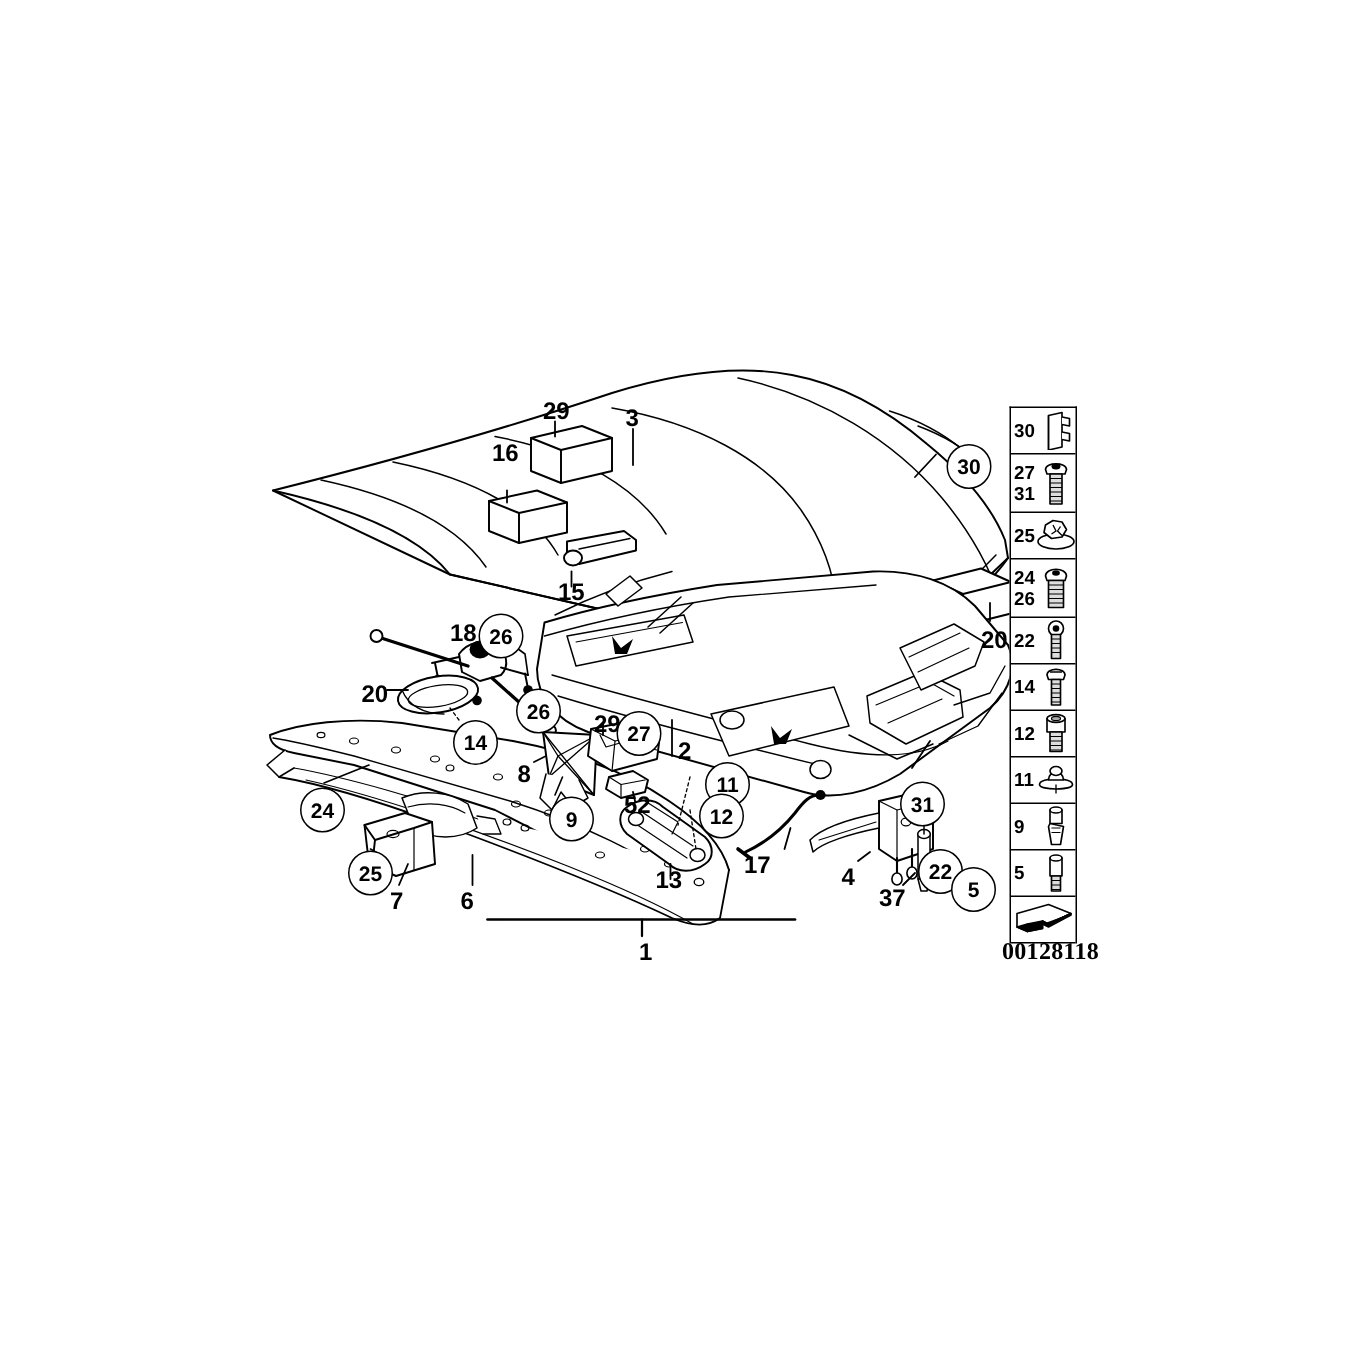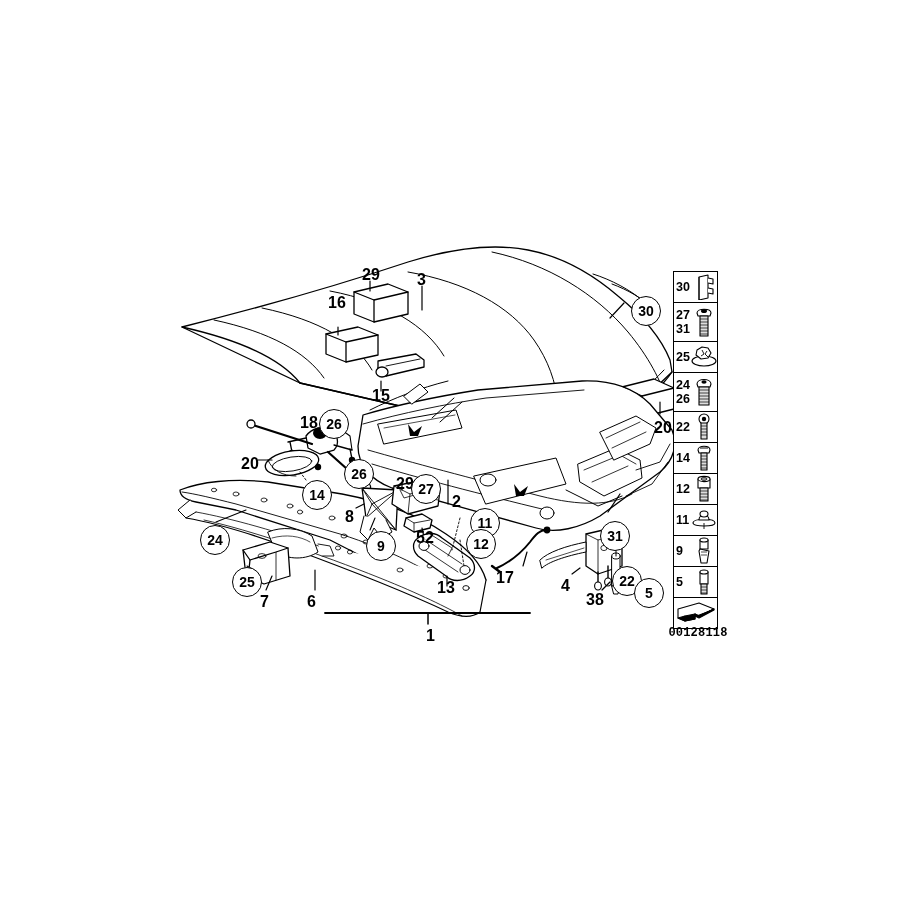--- a/index.html
+++ b/index.html
@@ -96,23 +96,23 @@
     align-items: center;
     justify-content: center;
   }
   .legend-icon svg { display: block; }
   .legend-caption {
     position: absolute;
     left: 668px;
     top: 626px;
     width: 60px;
     text-align: center;
-    font-family: Liberation Mono, monospace;
+    font-family: Liberation Serif, serif;
     font-weight: bold;
-    font-size: 12px;
+    font-size: 16px;
     letter-spacing: 0.2px;
     color: #000;
   }
 </style>
 </head>
 <body>
 
 <div id="canvas">
 
   <svg id="diagram-svg" viewBox="0 0 900 900" xmlns="http://www.w3.org/2000/svg">
@@ -377,21 +377,21 @@
   <div class="lbl" style="left:654px;top:420px">20</div>
   <div class="lbl" style="left:300px;top:415px">18</div>
   <div class="lbl" style="left:241px;top:456px">20</div>
   <div class="lbl" style="left:396px;top:476px">29</div>
   <div class="lbl" style="left:452px;top:494px">2</div>
   <div class="lbl" style="left:345px;top:509px">8</div>
   <div class="lbl" style="left:416px;top:530px">52</div>
   <div class="lbl" style="left:437px;top:580px">13</div>
   <div class="lbl" style="left:496px;top:570px">17</div>
   <div class="lbl" style="left:561px;top:578px">4</div>
-  <div class="lbl" style="left:586px;top:592px">38</div>
+  <div class="lbl" style="left:586px;top:592px">37</div>
   <div class="lbl" style="left:260px;top:594px">7</div>
   <div class="lbl" style="left:307px;top:594px">6</div>
   <div class="lbl" style="left:426px;top:628px">1</div>
 
   <div class="bub" style="left:631px;top:296px">30</div>
   <div class="bub" style="left:319px;top:409px">26</div>
   <div class="bub" style="left:344px;top:459px">26</div>
   <div class="bub" style="left:302px;top:480px">14</div>
   <div class="bub" style="left:411px;top:474px">27</div>
   <div class="bub" style="left:366px;top:531px">9</div>

